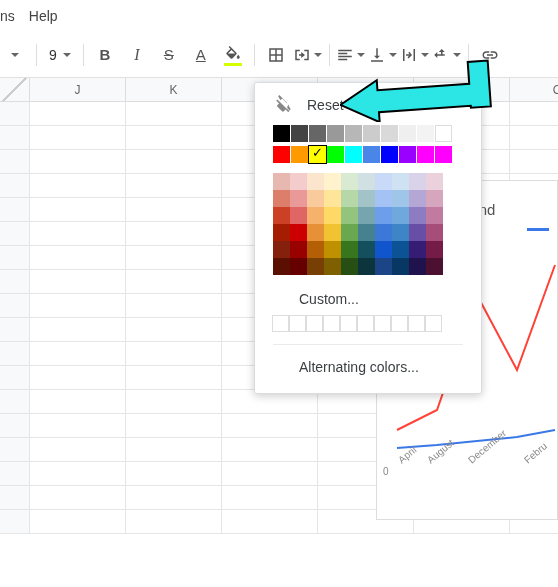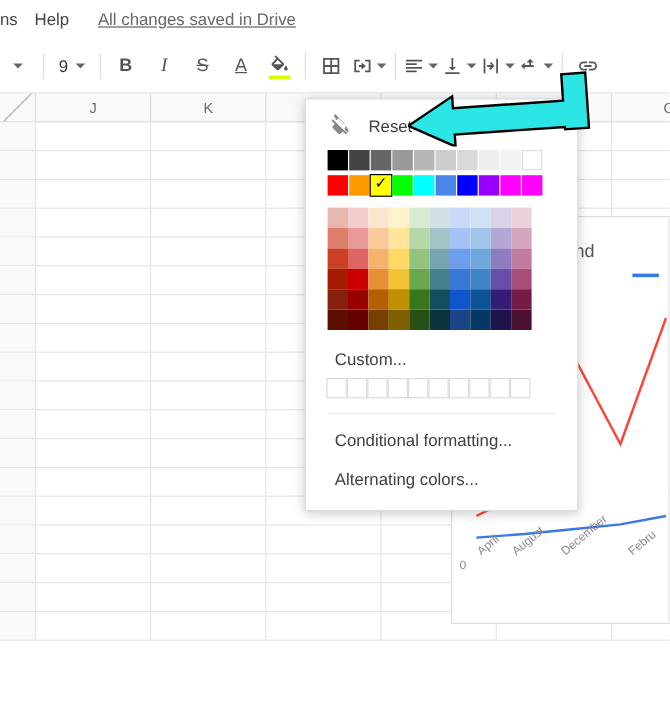--- a/index.html
+++ b/index.html
@@ -23,42 +23,41 @@
 .rows .row .cell { flex: 0 0 96px; border-right: 1px solid #e5e5e5; border-bottom: 1px solid #e5e5e5; }
 .rows .row .cell.first { flex: 0 0 30px; background: #f8f9fa; }
 .color-menu { position: absolute; left: 254px; top: 82px; width: 228px; background: #fff; border: 1px solid #dadce0; border-radius: 2px; box-shadow: 0 2px 10px rgba(0,0,0,0.2); padding: 10px 0; z-index: 10; }
 .cm-reset { display: flex; align-items: center; gap: 14px; padding: 2px 18px 10px 18px; cursor: pointer; font-size: 14px; color: #3c4043; }
 .cm-reset svg { width: 20px; height: 20px; }
 .swatch-grid { display: grid; grid-template-columns: repeat(10, 17px); gap: 1px; padding: 0 18px; }
 .swatch { width: 17px; height: 17px; cursor: pointer; position: relative; }
 .swatch.selected { outline: 1px solid #000; }
 .swatch.selected::after { content: "✓"; position: absolute; top: -1px; left: 3px; font-size: 13px; color: #000; }
 .swatch-grid.shades { margin-top: 10px; gap: 0; }
-.cm-item { padding: 8px 24px; font-size: 14px; color: #3c4043; cursor: pointer; }
+.cm-item { padding: 8px 44px; font-size: 14px; color: #3c4043; cursor: pointer; }
 .cm-divider { height: 1px; background: #e8eaed; margin: 6px 18px; }
 .custom-row { display: grid; grid-template-columns: repeat(10, 17px); padding: 0 18px 6px 18px; }
 .custom-cell { width: 17px; height: 17px; border: 1px solid #ddd; margin-left: -1px; }
 .arrow-annotation { position: absolute; left: 340px; top: 52px; z-index: 20; pointer-events: none; }
 .chart-panel { position: absolute; right: 0; top: 180px; width: 182px; height: 340px; border: 1px solid #ddd; background: #fff; }
 .chart-title { text-align: center; font-size: 15px; color: #555; padding: 20px 0 6px 0; white-space: nowrap; overflow: hidden; }
 .chart-legend { display: flex; justify-content: flex-end; padding: 4px 8px; }
 .chart-legend .leg-line { width: 22px; height: 3px; background: #3b78e7; }
 .chart-body { position: relative; height: 220px; }
 .chart-body svg { width: 100%; height: 100%; }
 .x-labels { display: flex; justify-content: space-around; font-size: 10px; color: #888; padding: 2px 4px 0 14px; }
 .x-labels span { transform: rotate(-40deg); transform-origin: left top; white-space: nowrap; }
 .y-zero { position: absolute; left: 6px; bottom: 42px; font-size: 10px; color: #888; }
 </style>
 </head>
 <body>
 
 <div class="menubar">
   <span class="menu-item">ns</span>
   <span class="menu-item">Help</span>
-  <span class="save-status">All changes saved in Drive</span>
 </div>
 
 <div class="toolbar">
   <div class="tb-btn">
       <div class="dropdown-caret"></div>
     </div>
   <div class="tb-sep"></div>
   <div class="font-size">
     <span>9</span>
     <div class="dropdown-caret"></div>
@@ -415,21 +414,20 @@
       <div class="custom-cell"></div>
       <div class="custom-cell"></div>
       <div class="custom-cell"></div>
       <div class="custom-cell"></div>
       <div class="custom-cell"></div>
       <div class="custom-cell"></div>
       <div class="custom-cell"></div>
       <div class="custom-cell"></div>
     </div>
   <div class="cm-divider"></div>
-  <div class="cm-item">Conditional formatting...</div>
   <div class="cm-item">Alternating colors...</div>
 </div>
 
 <div class="arrow-annotation">
   <svg width="160" height="70" viewBox="0 0 160 70">
     <polygon points="0,48 38,26 38,36 130,36 130,14 150,14 150,60 130,60 130,58 38,58 38,68" fill="#2ce6e6" stroke="#000" stroke-width="2" transform="rotate(-4 70 45)"></polygon>
   </svg>
 </div>
 
 </body></html>

